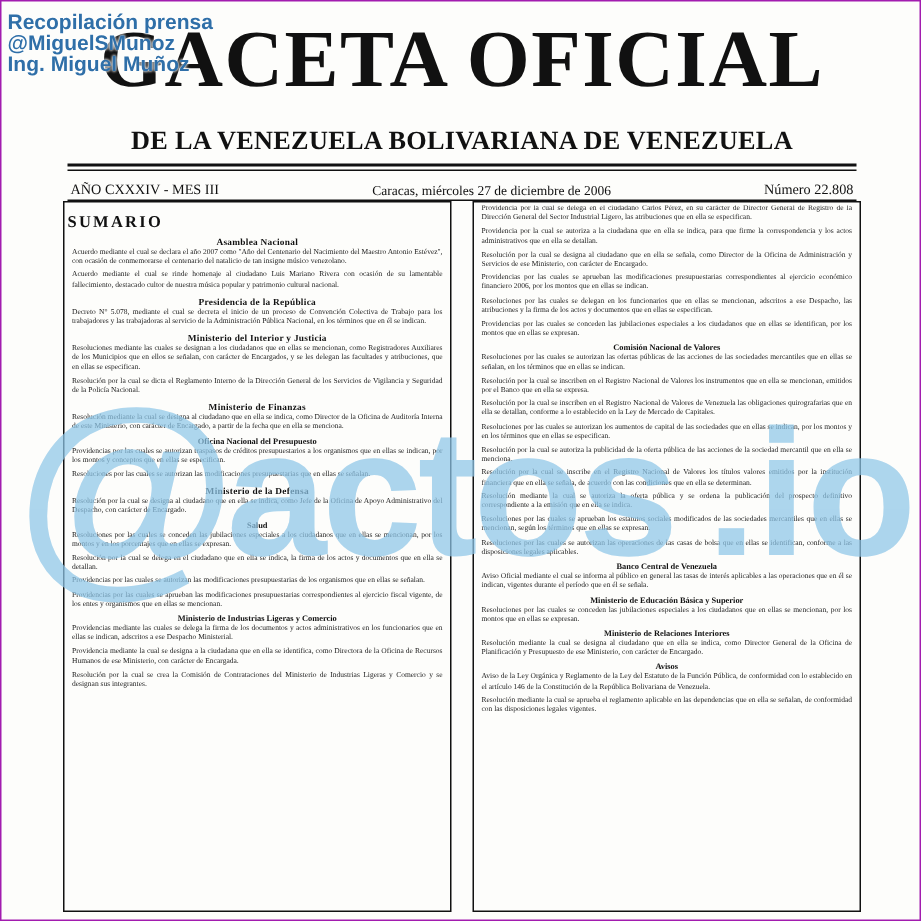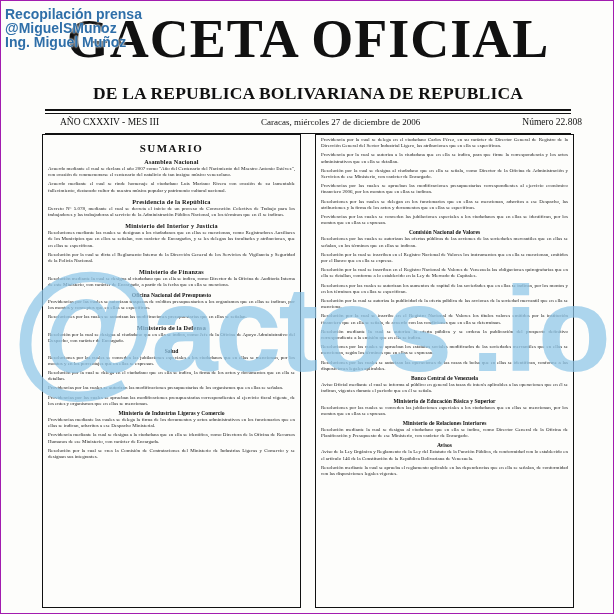--- a/index.html
+++ b/index.html
@@ -43,40 +43,40 @@
     color:#111;
     white-space:nowrap;
   }
   .rule{
     position:absolute;left:44px;width:526px;background:#111;
   }
   .rule-top{top:108px;height:2px;}
   .rule-bot{top:112px;height:1px;}
   .rule-bot2{top:132px;height:1px;}
   .issueline{
-    position:absolute;left:59px;top:116px;width:522px;height:15px;
-    display:flex;align-items:flex-start;justify-content:space-between;
+    position:absolute;left:46px;top:116px;width:522px;height:15px;
+    display:flex;align-items:flex-end;justify-content:space-between;
     font-family:"Liberation Serif", serif;
     font-size:9.5px;color:#111;
   }
   .issueline .center{font-size:9px;font-family:Liberation Serif, serif;}
   
   .colwrap{
     position:absolute;left:44px;top:136px;width:526px;height:468px;
   }
   .col{
     position:absolute;top:0;width:253px;height:468px;
     overflow:hidden;
   }
   .col-l{left:0;}
   .col-r{left:273px;}
   .frame-l{position:absolute;left:-3px;top:-3px;width:259px;height:474px;border:1px solid #111;box-sizing:border-box;}
   .frame-r{position:absolute;left:270px;top:-3px;width:259px;height:474px;border:1px solid #111;box-sizing:border-box;}
   .sumario{
-    text-align:center;font-weight:bold;font-size:11px;letter-spacing:1.5px;
+    text-align:left;font-weight:bold;font-size:11px;letter-spacing:1.5px;
     margin:5px 0 3px 0;color:#111;
   }
   .sec-head{
     text-align:center;font-weight:bold;font-size:6.2px;margin:4px 0 1px 0;color:#111;
     letter-spacing:0.2px;
   }
   .sec-sub{
     text-align:center;font-weight:bold;font-size:5.6px;margin:2px 0 1px 0;color:#111;
   }
   .para{
@@ -116,21 +116,21 @@
   }
   .credit div{white-space:nowrap;}
 </style>
 </head>
 <body>
 
 <div class="page">
 
   <div class="masthead">
     <div class="gaceta-title">GACETA  OFICIAL</div>
-    <div class="subtitle">DE LA REPUBLICA BOLIVARIANA DE REPUBLICA</div>
+    <div class="subtitle">DE LA VENEZUELA BOLIVARIANA DE VENEZUELA</div>
     <div class="rule rule-top"></div>
     <div class="rule rule-bot"></div>
     <div class="issueline">
       <span>AÑO CXXXIV - MES III</span>
       <span class="center">Caracas, miércoles 27 de diciembre de 2006</span>
       <span>Número 22.808</span>
     </div>
     <div class="rule rule-bot2"></div>
   </div>
 

